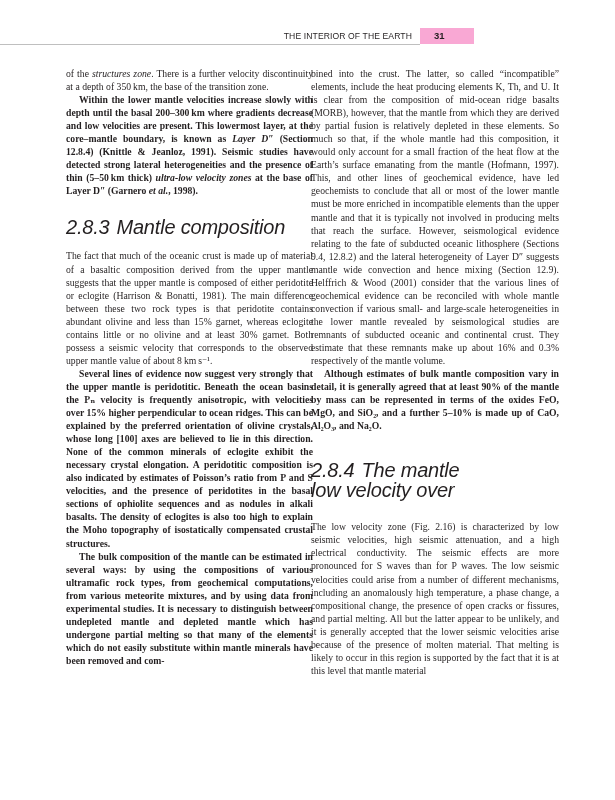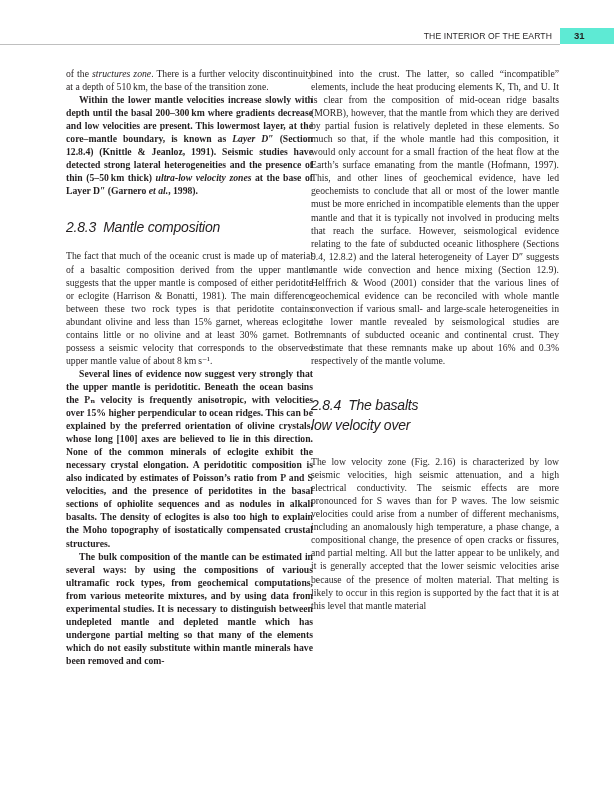--- a/index.html
+++ b/index.html
@@ -1,55 +1,56 @@
 <!DOCTYPE html>
 <html><head>
 <meta charset="utf-8">
 <style>
   html, body { margin: 0; padding: 0; background: #ffffff; }
   body { width: 615px; height: 800px; position: relative; overflow: hidden;
          font-family: "Liberation Serif", "DejaVu Serif", serif; color: #231f20; }
-  .running-head { position: absolute; top: 28px; left: 0; width: 614px; height: 16px; }
+  .running-head { position: absolute; top: 28px; left: 0; width: 474px; height: 16px; }
   .running-head .title { position: absolute; right: 62px; top: 3px; font-family: "Liberation Sans", "DejaVu Sans", sans-serif;
          font-size: 8.6px; letter-spacing: 0.1px; color: #231f20; }
-  .running-head .pageno { position: absolute; right: 0; top: 0; width: 54px; height: 16px; background: #5eead4;
+  .running-head .pageno { position: absolute; right: 0; top: 0; width: 54px; height: 16px; background: #f9a8d4;
          font-family: "Liberation Sans", "DejaVu Sans", sans-serif; font-weight: bold; font-size: 9.5px;
          line-height: 16px; padding-left: 14px; box-sizing: border-box; color: #231f20; }
   .running-head .rule { position: absolute; left: 0; right: 54px; top: 16px; height: 1px; background: #bfbfbf; }
   .col { position: absolute; top: 67px; width: 247px; font-size: 9.7px; line-height: 13.05px; text-align: justify; hyphens: manual; }
   .col.left { left: 66px; }
   .col.right { left: 311px; width: 248px; }
   p { margin: 0; }
   p.indent { text-indent: 13px; font-weight: bold; }
   h2 { font-family: "Liberation Sans", "DejaVu Sans", sans-serif; font-style: italic; font-weight: normal;
-       font-size: 14px; line-height: 20px; margin: 0; color: #231f20; letter-spacing: -0.2px; }
+       font-size: 20px; line-height: 20px; margin: 0; color: #231f20; letter-spacing: -0.2px; }
   .h-left { margin-top: 20px; margin-bottom: 12px; }
   .h-right { margin-top: 28px; margin-bottom: 20px; }
   .num { margin-right: 7px; }
   i { font-style: italic; }
 </style>
 </head>
 <body>
 
 <div class="running-head">
   <span class="title">THE INTERIOR OF THE EARTH</span>
   <span class="pageno">31</span>
   <div class="rule"></div>
 </div>
 
 <div class="col left">
-  <p><span>of the </span><i>structures zone</i><span>. There is a further velocity discontinuity at a depth of 510 km, the base of the transition zone.</span></p>
+  <p><span>of the </span><i>structures zone</i><span>. There is a further velocity discontinuity at a depth of 350 km, the base of the transition zone.</span></p>
   <p class="indent"><span>Within the lower mantle velocities increase slowly with depth until the basal 200–300 km where gradients decrease and low velocities are present. This lowermost layer, at the core–mantle boundary, is known as </span><i>Layer D″</i><span> (Section 12.8.4) (Knittle &amp; Jeanloz, 1991). Seismic studies have detected strong lateral heterogeneities and the presence of thin (5–50 km thick) </span><i>ultra-low velocity zones</i><span> at the base of Layer D″ (Garnero </span><i>et al.</i><span>, 1998).</span></p>
 
   <h2 class="h-left"><span class="num">2.8.3</span><span>Mantle composition</span></h2>
 
   <p>The fact that much of the oceanic crust is made up of material of a basaltic composition derived from the upper mantle suggests that the upper mantle is composed of either peridotite or eclogite (Harrison &amp; Bonatti, 1981). The main difference between these two rock types is that peridotite contains abundant olivine and less than 15% garnet, whereas eclogite contains little or no olivine and at least 30% garnet. Both possess a seismic velocity that corresponds to the observed upper mantle value of about 8 km s⁻¹.</p>
   <p class="indent">Several lines of evidence now suggest very strongly that the upper mantle is peridotitic. Beneath the ocean basins the Pₙ velocity is frequently anisotropic, with velocities over 15% higher perpendicular to ocean ridges. This can be explained by the preferred orientation of olivine crystals, whose long [100] axes are believed to lie in this direction. None of the common minerals of eclogite exhibit the necessary crystal elongation. A peridotitic composition is also indicated by estimates of Poisson’s ratio from P and S velocities, and the presence of peridotites in the basal sections of ophiolite sequences and as nodules in alkali basalts. The density of eclogites is also too high to explain the Moho topography of isostatically compensated crustal structures.</p>
   <p class="indent">The bulk composition of the mantle can be estimated in several ways: by using the compositions of various ultramafic rock types, from geochemical computations, from various meteorite mixtures, and by using data from experimental studies. It is necessary to distinguish between undepleted mantle and depleted mantle which has undergone partial melting so that many of the elements which do not easily substitute within mantle minerals have been removed and com-</p>
 </div>
 
 <div class="col right">
   <p>bined into the crust. The latter, so called “incompatible” elements, include the heat producing elements K, Th, and U. It is clear from the composition of mid-ocean ridge basalts (MORB), however, that the mantle from which they are derived by partial fusion is relatively depleted in these elements. So much so that, if the whole mantle had this composition, it would only account for a small fraction of the heat flow at the Earth’s surface emanating from the mantle (Hofmann, 1997). This, and other lines of geochemical evidence, have led geochemists to conclude that all or most of the lower mantle must be more enriched in incompatible elements than the upper mantle and that it is typically not involved in producing melts that reach the surface. However, seismological evidence relating to the fate of subducted oceanic lithosphere (Sections 9.4, 12.8.2) and the lateral heterogeneity of Layer D″ suggests mantle wide convection and hence mixing (Section 12.9). Helffrich &amp; Wood (2001) consider that the various lines of geochemical evidence can be reconciled with whole mantle convection if various small- and large-scale heterogeneities in the lower mantle revealed by seismological studies are remnants of subducted oceanic and continental crust. They estimate that these remnants make up about 16% and 0.3% respectively of the mantle volume.</p>
+  <p class="indent">Although estimates of bulk mantle composition vary in detail, it is generally agreed that at least 90% of the mantle by mass can be represented in terms of the oxides FeO, MgO, and SiO₂, and a further 5–10% is made up of CaO, Al₂O₃, and Na₂O.</p>
 
-  <h2 class="h-right"><span class="num">2.8.4</span><span>The basalts</span><br><span>low velocity over</span></h2>
+  <h2 class="h-right"><span class="num">2.8.4</span><span>The mantle</span><br><span>low velocity over</span></h2>
 
   <p>The low velocity zone (Fig. 2.16) is characterized by low seismic velocities, high seismic attenuation, and a high electrical conductivity. The seismic effects are more pronounced for S waves than for P waves. The low seismic velocities could arise from a number of different mechanisms, including an anomalously high temperature, a phase change, a compositional change, the presence of open cracks or fissures, and partial melting. All but the latter appear to be unlikely, and it is generally accepted that the lower seismic velocities arise because of the presence of molten material. That melting is likely to occur in this region is supported by the fact that it is at this level that mantle material</p>
 </div>
 
 </body></html>

